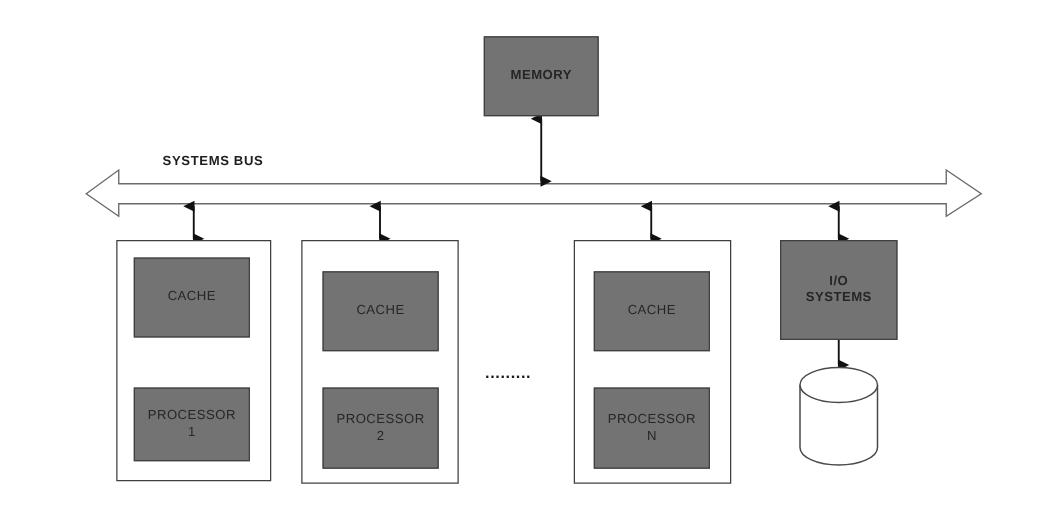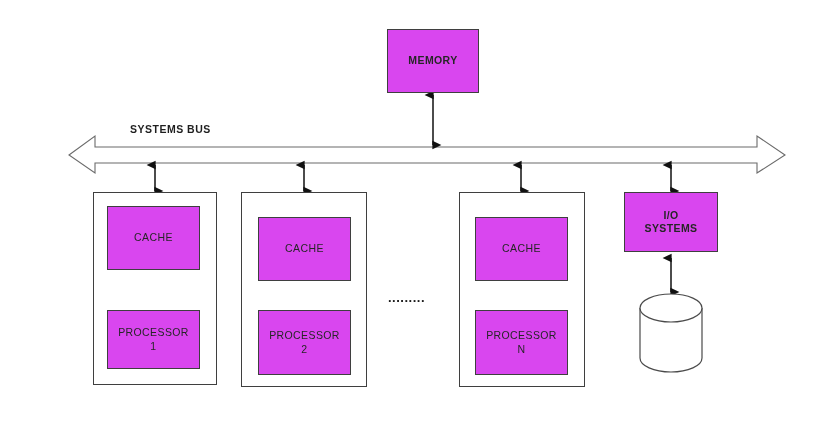--- a/index.html
+++ b/index.html
@@ -21,21 +21,21 @@
   #svg-layer {
     position: absolute;
     left: 0;
     top: 0;
     width: 833px;
     height: 425px;
   }
   .box {
     position: absolute;
     border: 1px solid #3f3f3f;
-    background: #d946ef;
+    background: #737373;
     display: flex;
     align-items: center;
     justify-content: center;
     text-align: center;
     line-height: 1.25;
     color: #262626;
   }
   .label-reg {
     font-size: 10.5px;
     font-weight: normal;
@@ -147,20 +147,20 @@
       <span>CACHE</span>
     </div>
     <div class="box label-reg" style="left:15px; top:117px; width:93px; height:65px;">
       <span>
         <span class="txt-two-line">PROCESSOR</span>
         <span class="txt-two-line">N</span>
       </span>
     </div>
   </div>
 
-  <div class="box label-bold" style="left:624px; top:192px; width:94px; height:60px;">
+  <div class="box label-bold" style="left:624px; top:192px; width:94px; height:80px;">
     <span>
       <span class="txt-two-line">I/O</span>
       <span class="txt-two-line">SYSTEMS</span>
     </span>
   </div>
 
 </div>
 
 </body></html>

